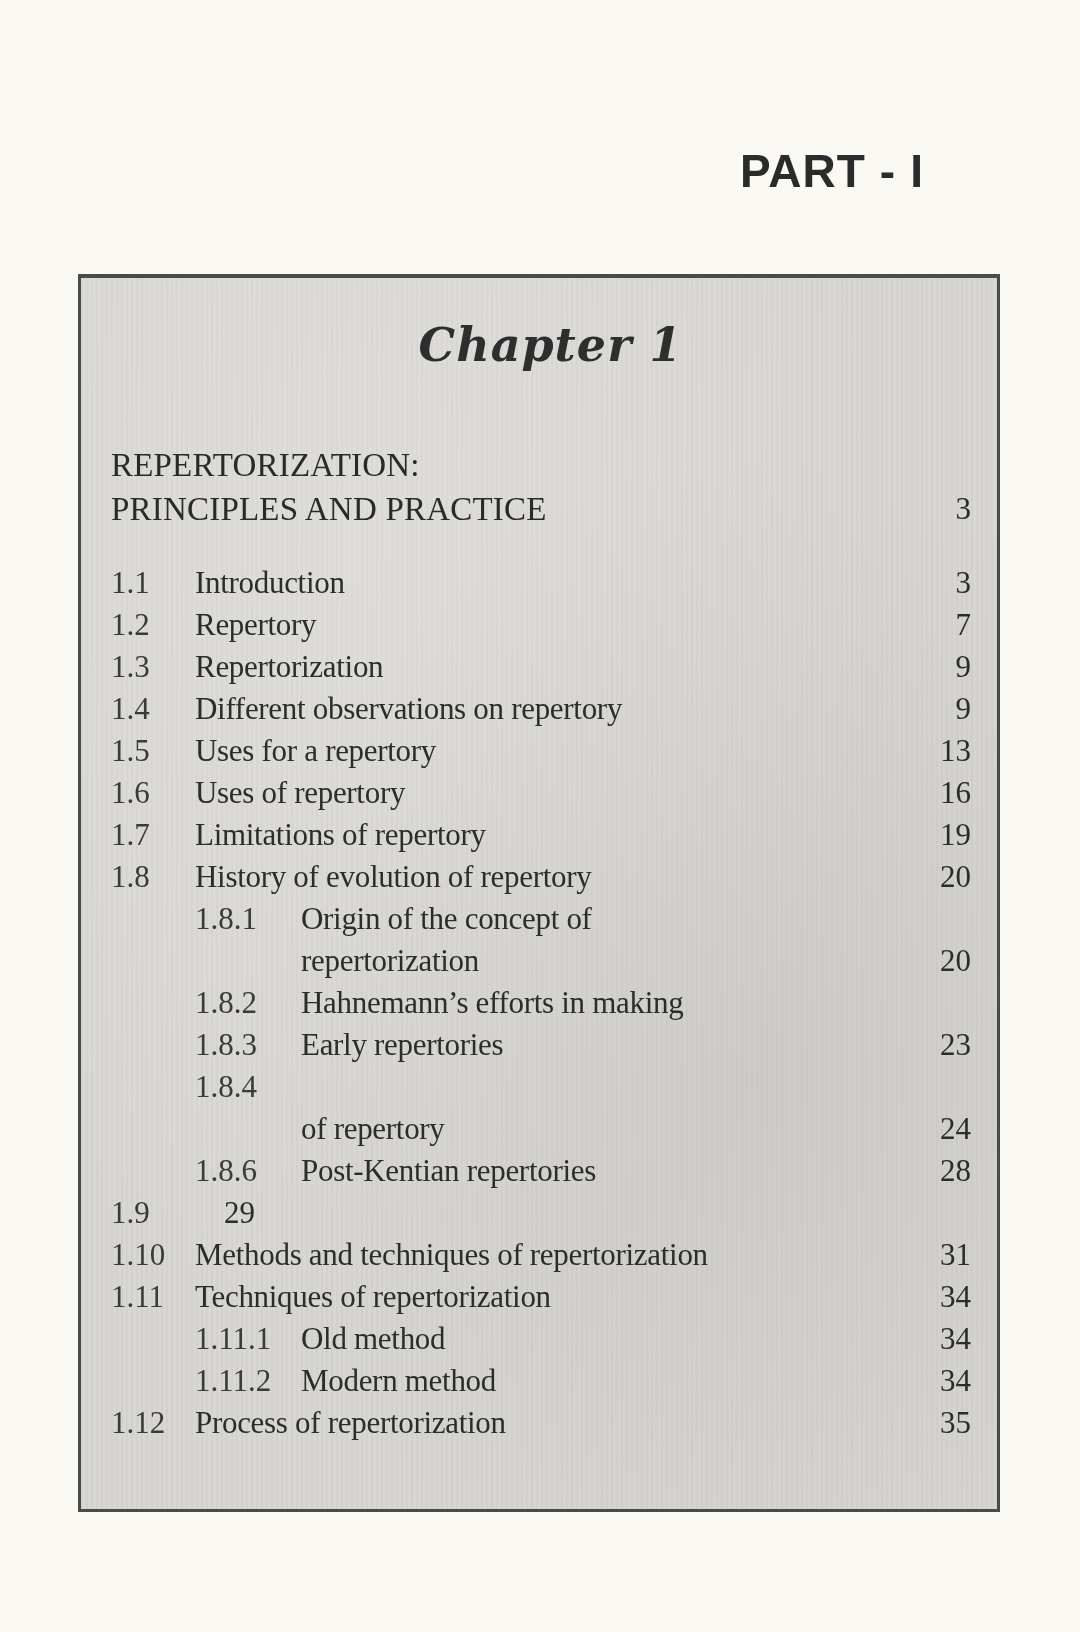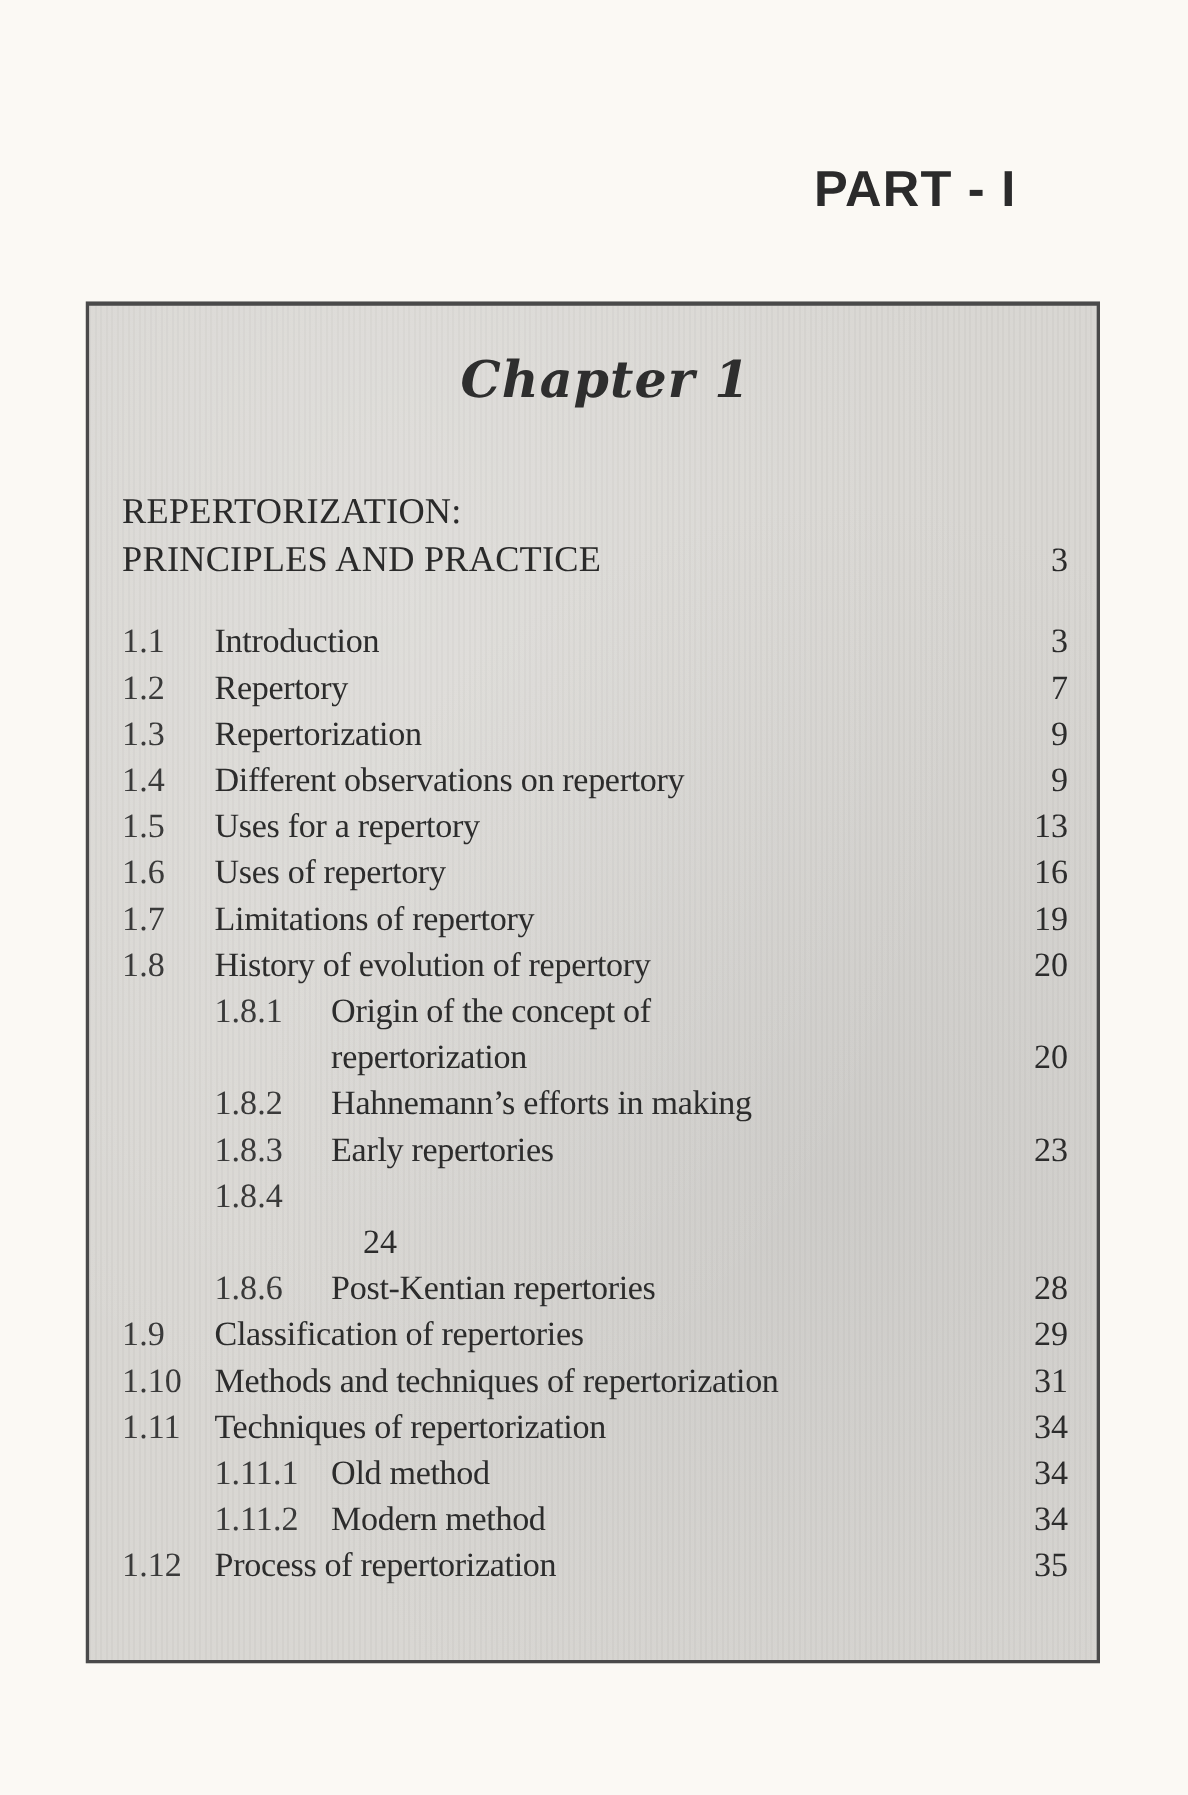--- a/index.html
+++ b/index.html
@@ -155,30 +155,30 @@
         <span class="num">1.8.3</span>
         <span class="title">Early repertories</span>
         <span class="page">23</span>
       </div>
       <div class="toc-row sub">
         <span class="num">1.8.4</span>
         <span class="page"></span>
       </div>
       <div class="toc-row sub cont">
         <span class="num">0.0.0</span>
+        <span class="title">of repertory</span>
         <span class="page">24</span>
       </div>
       <div class="toc-row sub">
         <span class="num">1.8.6</span>
         <span class="title">Post-Kentian repertories</span>
         <span class="page">28</span>
       </div>
       <div class="toc-row">
         <span class="num">1.9</span>
-        <span class="title">Classification of repertories</span>
         <span class="page">29</span>
       </div>
       <div class="toc-row">
         <span class="num">1.10</span>
         <span class="title">Methods and techniques of repertorization</span>
         <span class="page">31</span>
       </div>
       <div class="toc-row">
         <span class="num">1.11</span>
         <span class="title">Techniques of repertorization</span>

